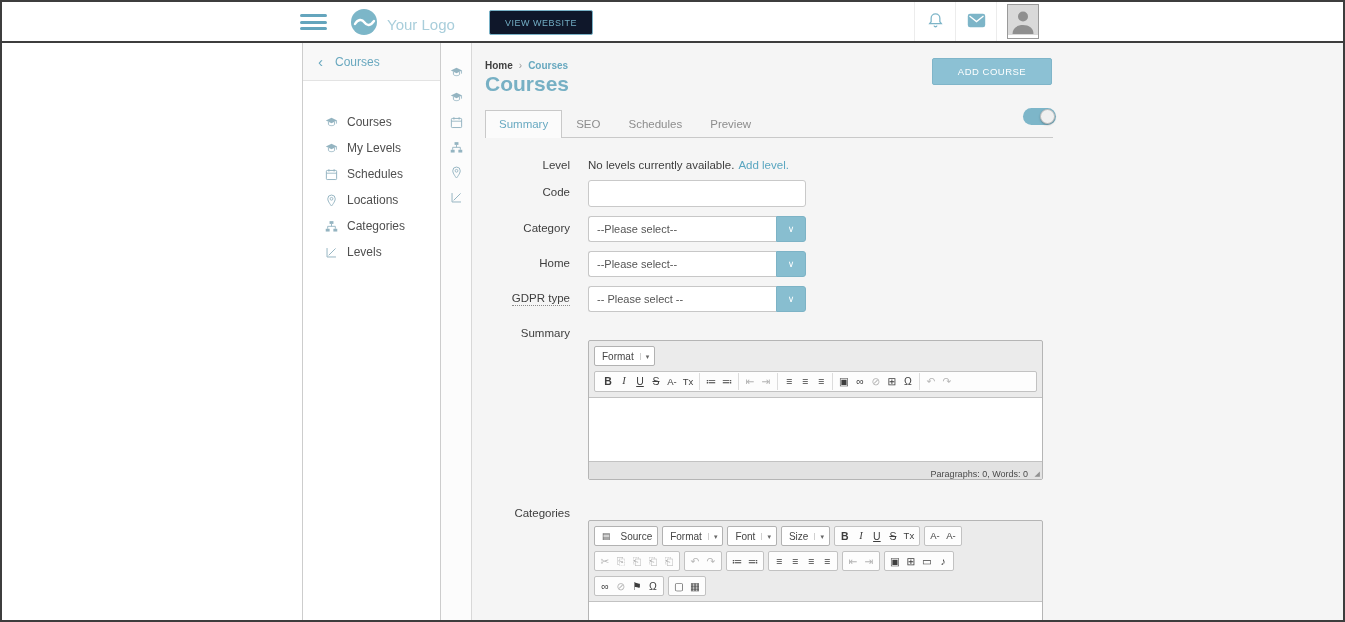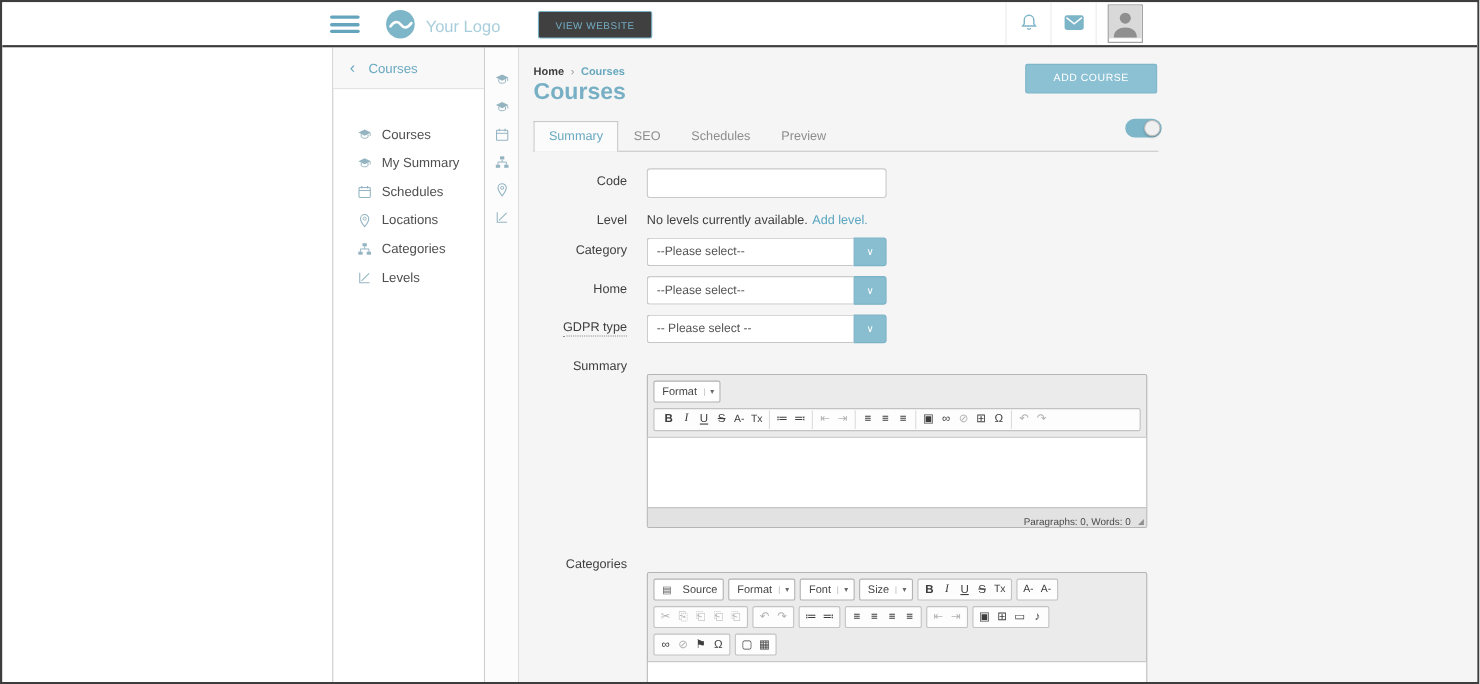--- a/index.html
+++ b/index.html
@@ -5,21 +5,21 @@
   * { margin:0; padding:0; box-sizing:border-box; }
   body { background:#fff; font-family:"Liberation Sans", sans-serif; }
   .app { position:relative; width:1345px; height:622px; border:2px solid #3d3d3d; background:#fff; overflow:hidden; }
 
   
   .topbar { position:absolute; top:0; left:0; right:0; height:41px; background:#fff; border-bottom:2px solid #3d3d3d; z-index:5; }
   .hamburger { position:absolute; left:298px; top:12px; width:27px; height:16px; background:none; border:none; cursor:pointer; }
   .hamburger span { display:block; height:3px; margin-bottom:3.5px; background:#64a5bd; border-radius:2px; }
   .logo { position:absolute; left:348px; top:6px; display:flex; align-items:center; gap:9px; cursor:pointer; }
   .logo-text { font-size:15px; color:#a9cedb; }
-  .view-website { position:absolute; left:487px; top:8px; height:25px; padding:0 15px; background:#404040; border:1px solid #79b2c7; border-radius:2px; color:#72adc4; font-size:9px; letter-spacing:.5px; cursor:pointer; font-family:inherit; }
+  .view-website { position:absolute; left:487px; top:8px; height:25px; padding:0 15px; background:#0f172a; border:1px solid #79b2c7; border-radius:2px; color:#72adc4; font-size:9px; letter-spacing:.5px; cursor:pointer; font-family:inherit; }
   .top-icons { position:absolute; left:912px; top:0; height:100%; display:flex; }
   .icon-cell { width:41px; height:100%; display:flex; align-items:center; justify-content:center; border-left:1px solid #ececec; color:#7db5c8; background:none; border-top:none; border-right:none; border-bottom:none; cursor:pointer; }
   .icon-cell.avatar-cell { width:52px; }
   .avatar-img { border:1px solid #9a9a9a; display:block; }
 
   
   .sidebar { position:absolute; left:300px; top:41px; width:139px; bottom:0; background:#fff; border-left:1px solid #cdcdcd; border-right:1px solid #cdcdcd; }
   .side-back { height:38px; background:#f8f8f8; border-bottom:1px solid #e3e3e3; display:flex; align-items:center; gap:12px; padding:0 15px; color:#69a8bf; font-size:12px; cursor:pointer; }
   .back-chevron { font-size:15px; line-height:1; }
   .side-menu { padding-top:28px; }
@@ -143,21 +143,21 @@
           <span class="side-label" data-name="sidebar-item-label">Courses</span>
         </div>
         <div class="side-item" data-name="sidebar-item-my-courses">
           <span class="icon" data-name="graduation-cap-icon">
             <svg viewBox="0 0 16 16" width="13" height="13">
               <path d="M8 2.2 15 5.6 8 9 1 5.6Z" fill="currentColor"></path>
               <path d="M4.2 7.4v2.9c0 .8 1.9 1.6 3.8 1.6s3.8-.8 3.8-1.6V7.4" fill="none" stroke="currentColor" stroke-width="1.1"></path>
               <path d="M14.2 6v3.4" stroke="currentColor" stroke-width="1"></path>
             </svg>
           </span>
-          <span class="side-label" data-name="sidebar-item-label">My Summary</span>
+          <span class="side-label" data-name="sidebar-item-label">My Levels</span>
         </div>
         <div class="side-item" data-name="sidebar-item-schedules">
           <span class="icon" data-name="calendar-icon">
             <svg viewBox="0 0 16 16" width="13" height="13">
               <rect x="1.7" y="3" width="12.6" height="11.2" rx="1" fill="none" stroke="currentColor" stroke-width="1.2"></rect>
               <path d="M1.7 6.4h12.6" stroke="currentColor" stroke-width="1.1"></path>
               <path d="M4.8 1.4v2.8M11.2 1.4v2.8" stroke="currentColor" stroke-width="1.3"></path>
             </svg>
           </span>
           <span class="side-label" data-name="sidebar-item-label">Schedules</span>
@@ -266,30 +266,30 @@
 
     <div class="tabs" data-name="tabs">
         <div class="tab active" data-name="tab-summary">Summary</div>
         <div class="tab" data-name="tab-seo">SEO</div>
         <div class="tab" data-name="tab-schedules">Schedules</div>
         <div class="tab" data-name="tab-preview">Preview</div>
       </div>
 
     <div class="form" data-name="course-form">
 
-      <div class="frow" data-name="code-row">
-        <label class="flabel" data-name="code-label">Code</label>
-        <input class="text-input" type="text" data-name="code-input" style="">
-      </div>
-
       <div class="frow" data-name="level-row">
         <label class="flabel" data-name="level-label">Level</label>
         <div class="level-text" data-name="level-status">
           <span data-name="level-empty-text">No levels currently available.</span><span class="level-link" data-name="add-level-link">Add level.</span>
         </div>
+      </div>
+
+      <div class="frow" data-name="code-row">
+        <label class="flabel" data-name="code-label">Code</label>
+        <input class="text-input" type="text" data-name="code-input" style="">
       </div>
 
       <div class="frow" data-name="category-row">
         <label class="flabel" data-name="category-label">Category</label>
         <div class="sel" data-name="category-select">
           <span class="sel-box" data-name="category-select-value">--Please select--</span>
           <span class="sel-btn" data-name="category-select-arrow-button">
               <span data-name="chevron-down-icon">∨</span>
             </span>
         </div>

